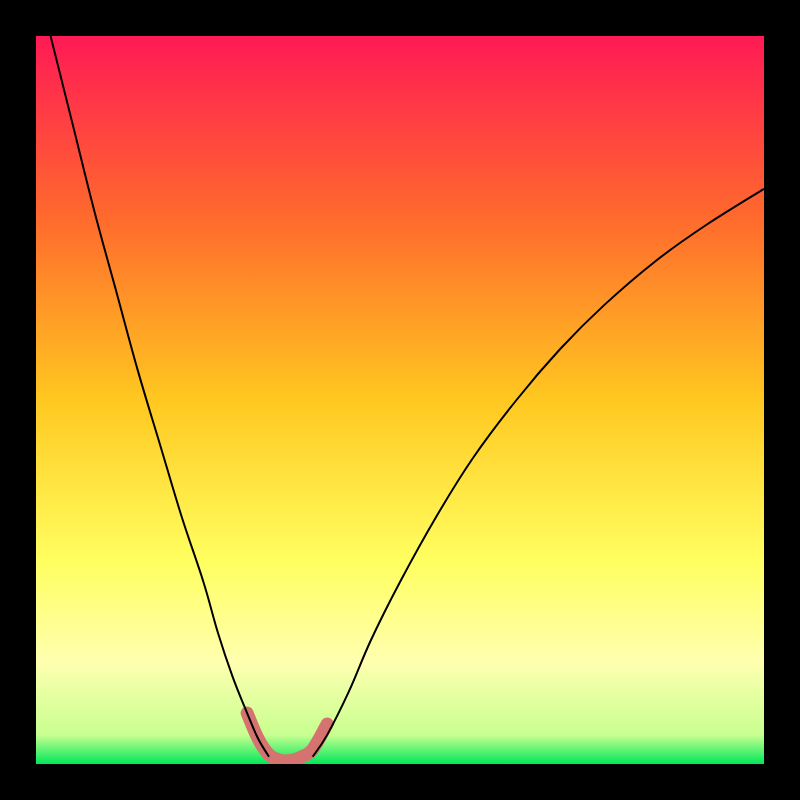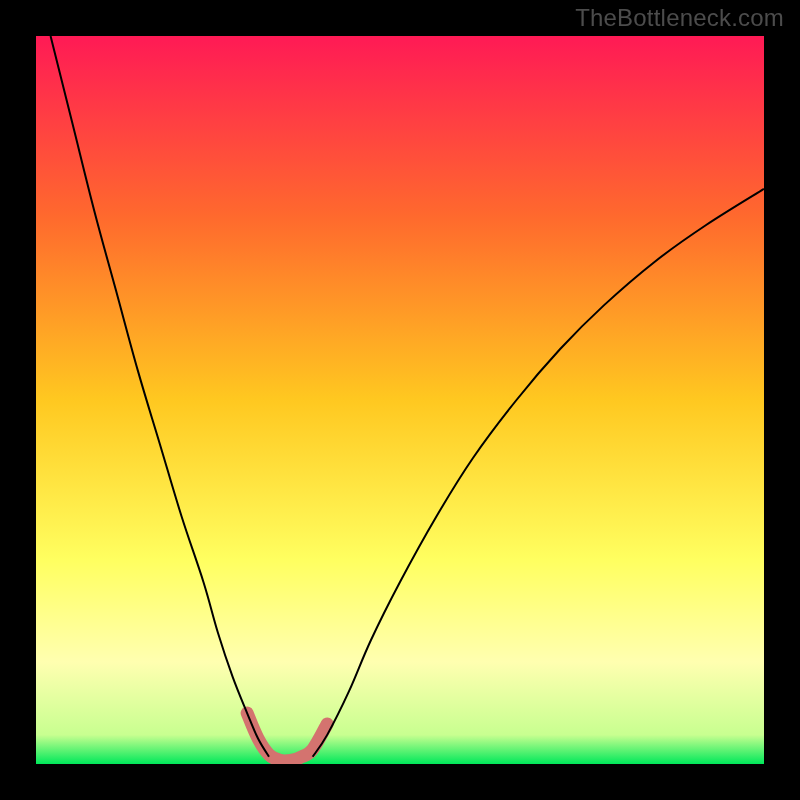--- a/index.html
+++ b/index.html
@@ -33,21 +33,20 @@
     top: 36px;
     width: 728px;
     height: 728px;
   }
   svg { display: block; }
 </style>
 </head>
 <body>
 
 <div class="frame">
-  <div class="watermark">TheBottleneck.com</div>
   <div class="plot-area">
     <svg id="chart-svg" width="728" height="728" viewBox="0 0 728 728" preserveAspectRatio="none">
       <defs>
         <linearGradient id="bg-grad" x1="0" y1="0" x2="0" y2="1">
             <stop offset="0%" stop-color="#ff1a55"></stop>
             <stop offset="25%" stop-color="#ff6a2d"></stop>
             <stop offset="50%" stop-color="#ffc820"></stop>
             <stop offset="72%" stop-color="#ffff60"></stop>
             <stop offset="86%" stop-color="#ffffb0"></stop>
             <stop offset="96%" stop-color="#c8ff90"></stop>

